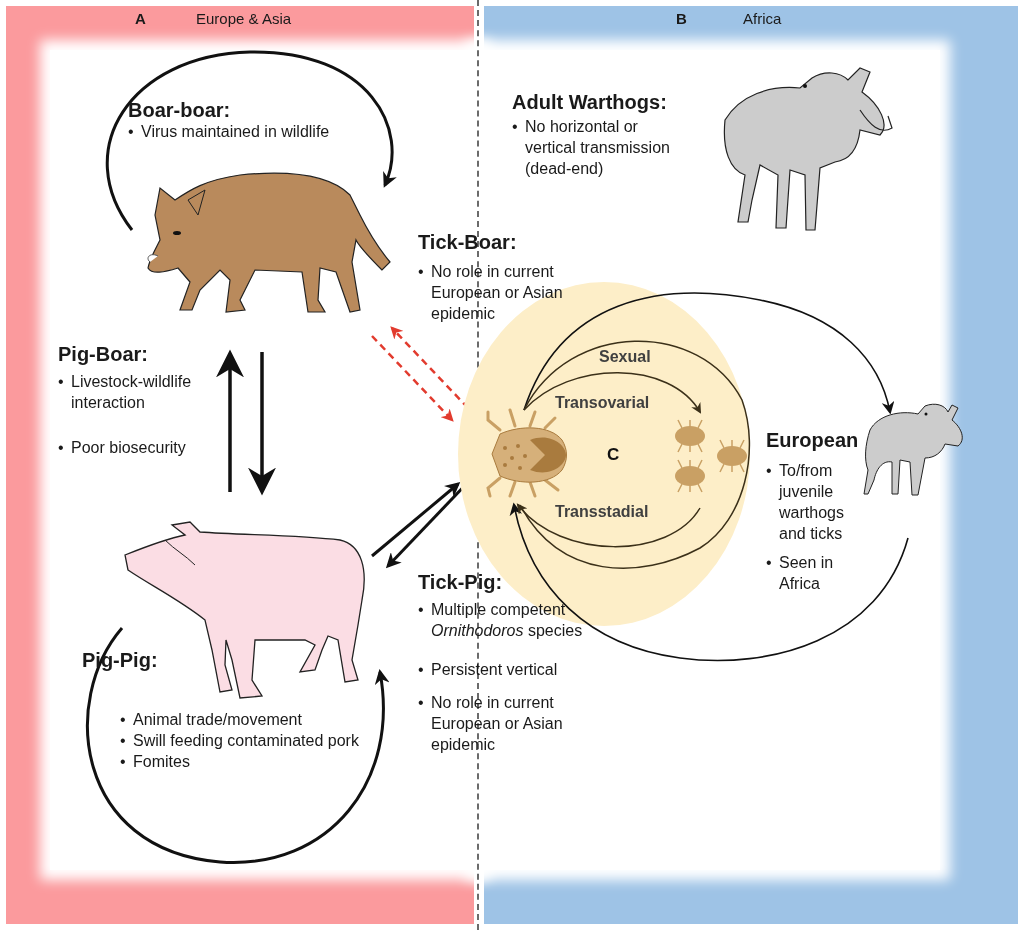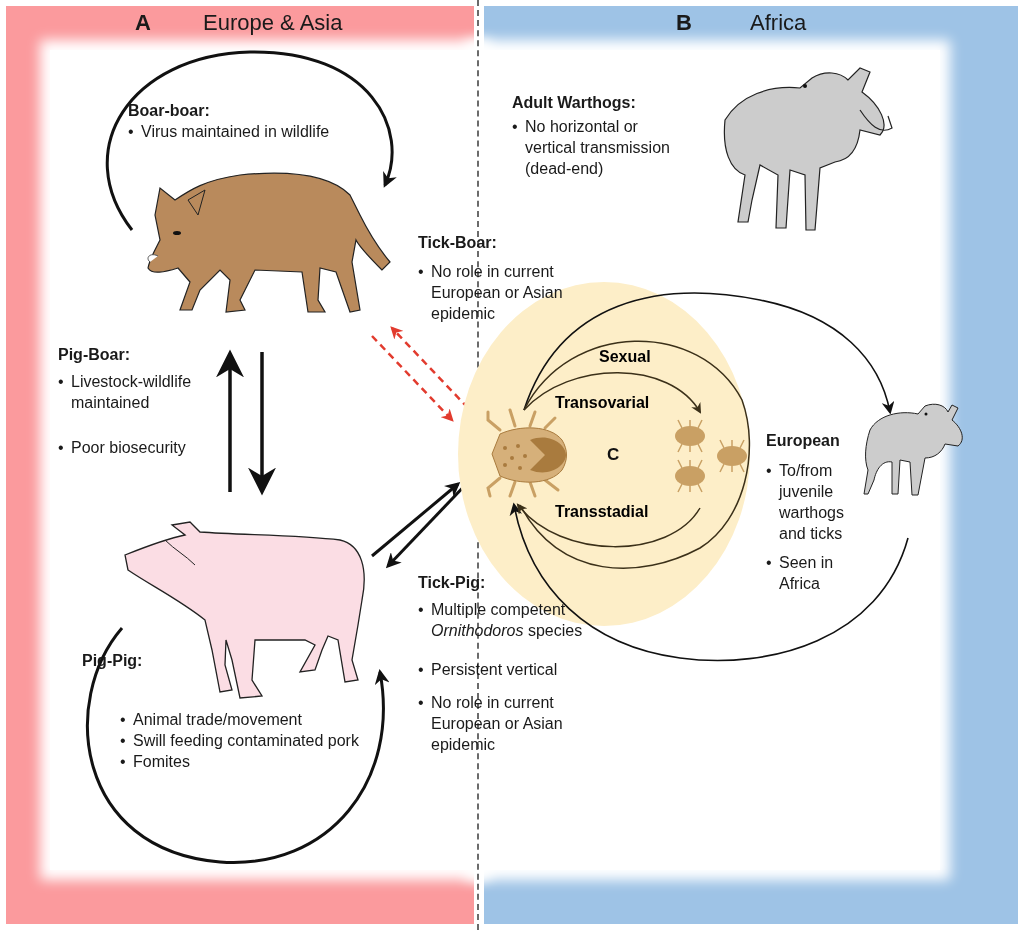--- a/index.html
+++ b/index.html
@@ -3,29 +3,29 @@
 <meta charset="utf-8">
 <style>
   html, body { margin: 0; padding: 0; background: #ffffff; }
   body { width: 1024px; height: 930px; position: relative; overflow: hidden; font-family: "Liberation Sans", sans-serif; color: #1a1a1a; }
   .panel { position: absolute; }
   #panel-a { left: 6px; top: 6px; width: 468px; height: 918px; background: #fb9a9d; }
   #panel-b { left: 484px; top: 6px; width: 534px; height: 918px; background: #9ec3e6; }
   #inner-a { position: absolute; left: 50px; top: 50px; width: 430px; height: 820px; background: #ffffff; box-shadow: 0 0 12px 10px #ffffff; }
   #inner-b { position: absolute; left: 476px; top: 50px; width: 464px; height: 820px; background: #ffffff; box-shadow: 0 0 12px 10px #ffffff; }
   #divider { position: absolute; left: 477px; top: 0; height: 930px; border-left: 2px dashed #6b6b6b; }
-  .hdr { position: absolute; font-size: 22px; top: 10px; }
+  .hdr { position: absolute; font-size: 15px; top: 10px; }
   .hdr b { font-weight: bold; }
   #svg-layer { position: absolute; left: 0; top: 0; }
   .txt { position: absolute; font-size: 16px; line-height: 21px; }
-  .ttl { font-weight: bold; font-size: 16px; }
+  .ttl { font-weight: bold; font-size: 20px; }
   .bl { position: relative; padding-left: 13px; }
   .bl::before { content: "•"; position: absolute; left: 0; top: 0; }
   .gap { margin-top: 12px; }
-  .ctxt { position: absolute; font-weight: bold; font-size: 16px; color: #000000; }
+  .ctxt { position: absolute; font-weight: bold; font-size: 16px; color: #404040; }
   i { font-style: italic; }
 </style>
 </head>
 <body>
 
 <div class="panel" id="panel-a"></div>
 <div class="panel" id="panel-b"></div>
 <div id="inner-a"></div>
 <div id="inner-b"></div>
 <div id="divider"></div>
@@ -135,21 +135,21 @@
   </g>
 </svg>
 
 <div class="txt" style="left:128px; top:100px; width:280px;">
   <div class="ttl">Boar-boar:</div>
   <div class="bl">Virus maintained in wildlife</div>
 </div>
 
 <div class="txt" style="left:58px; top:344px; width:160px;">
   <div class="ttl">Pig-Boar:</div>
-  <div class="bl gap" style="margin-top:6px;">Livestock-wildlife maintained</div>
+  <div class="bl gap" style="margin-top:6px;">Livestock-wildlife interaction</div>
   <div class="bl gap" style="margin-top:24px;">Poor biosecurity</div>
 </div>
 
 <div class="txt" style="left:120px; top:650px; width:260px;">
   <div class="ttl" style="margin-left:-38px;">Pig-Pig:</div>
   <div style="height:38px;"></div>
   <div class="bl">Animal trade/movement</div>
   <div class="bl" style="width:236px; text-indent:0;">Swill feeding contaminated pork</div>
   <div class="bl">Fomites</div>
 </div>

